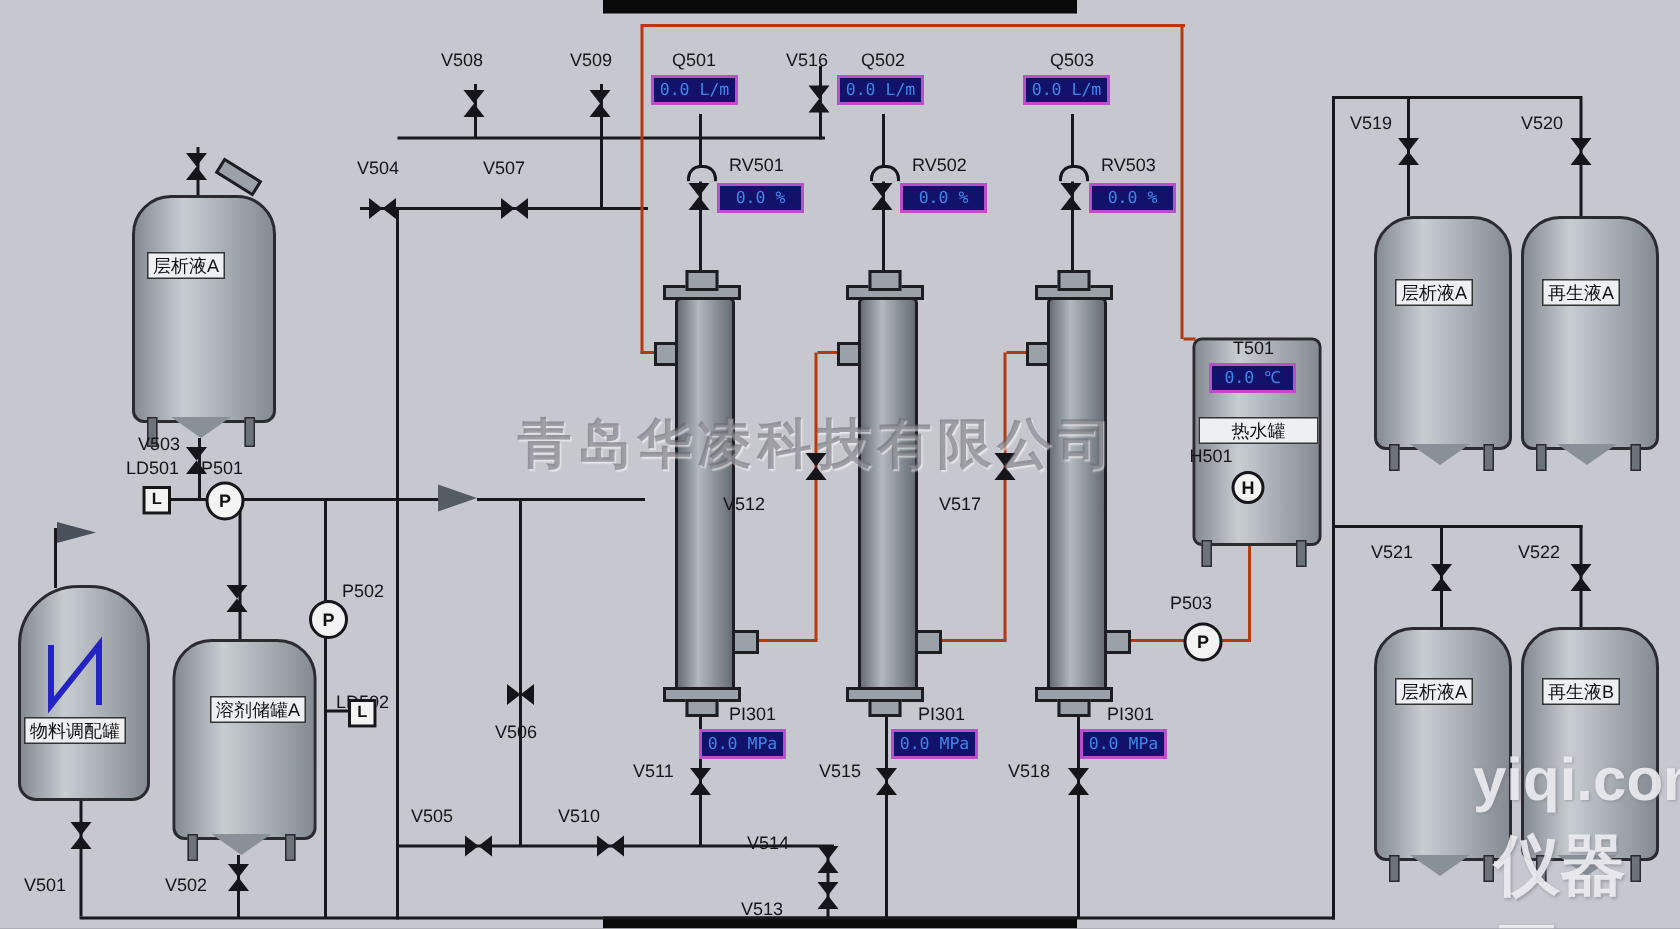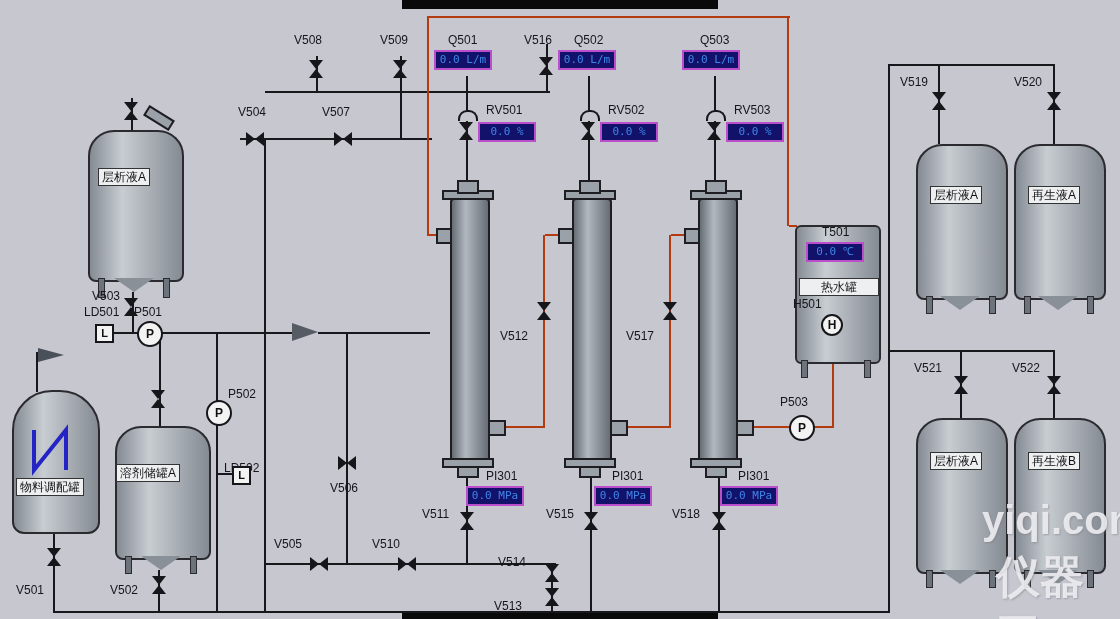--- a/index.html
+++ b/index.html
@@ -123,21 +123,21 @@
   <div class="nz" style="left:144px;top:112px;width:26px;height:8px;transform:rotate(32deg)"></div>
   <div class="leg" style="left:98px;top:278px;height:18px"></div>
   <div class="leg" style="left:163px;top:278px;height:18px"></div>
   <div class="cone" style="left:114px;top:278px"></div>
   <div class="tlab" style="left:98px;top:168px">层析液A</div>
 
   <div class="tank" style="left:115px;top:426px;width:92px;height:130px"></div>
   <div class="leg" style="left:125px;top:556px;height:16px"></div>
   <div class="leg" style="left:190px;top:556px;height:16px"></div>
   <div class="cone" style="left:141px;top:556px"></div>
-  <div class="tlab" style="left:116px;top:464px">溶剂储罐A</div>
+  <div class="tlab" style="left:140px;top:464px">溶剂储罐A</div>
 
   <div class="tank" style="left:12px;top:390px;width:84px;height:140px;border-radius:40px 40px 12px 12px"></div>
   <div class="pb" style="left:36px;top:352px;width:2px;height:40px"></div>
   <div style="position:absolute;left:38px;top:348px;width:0;height:0;border-left:26px solid #4a505a;border-top:7px solid transparent;border-bottom:7px solid transparent"></div>
   <svg style="position:absolute;left:28px;top:424px" width="44" height="54">
     <polyline points="6,6 6,46 38,6 38,46" fill="none" stroke="#2424c4" stroke-width="4"></polyline>
   </svg>
   <div class="tlab" style="left:16px;top:478px">物料调配罐</div>
 
   <div class="tank" style="left:916px;top:144px;width:88px;height:152px"></div>
@@ -228,21 +228,21 @@
   <div class="pc" style="left:137px;top:321px">P</div>
 
   <div class="lab" style="left:228px;top:388px">P502</div>
   <div class="pc" style="left:206px;top:400px">P</div>
   <div class="lab" style="left:224px;top:462px">LD502</div>
   <div class="lb" style="left:232px;top:466px">L</div>
 
   <div class="lab" style="left:330px;top:482px">V506</div>
   <div class="vh" style="left:338px;top:456px"></div>
 
-  <div class="lab" style="left:500px;top:330px">V512</div>
+  <div class="lab" style="left:482px;top:330px">V512</div>
   <div class="vv" style="left:537px;top:302px"></div>
   <div class="lab" style="left:626px;top:330px">V517</div>
   <div class="vv" style="left:663px;top:302px"></div>
 
   <div class="lab" style="left:422px;top:508px">V511</div>
   <div class="vv" style="left:460px;top:512px"></div>
   <div class="lab" style="left:546px;top:508px">V515</div>
   <div class="vv" style="left:584px;top:512px"></div>
   <div class="lab" style="left:672px;top:508px">V518</div>
   <div class="vv" style="left:712px;top:512px"></div>
@@ -267,16 +267,17 @@
 
   <div class="lab" style="left:900px;top:76px">V519</div>
   <div class="vv" style="left:932px;top:92px"></div>
   <div class="lab" style="left:1014px;top:76px">V520</div>
   <div class="vv" style="left:1047px;top:92px"></div>
   <div class="lab" style="left:914px;top:362px">V521</div>
   <div class="vv" style="left:954px;top:376px"></div>
   <div class="lab" style="left:1012px;top:362px">V522</div>
   <div class="vv" style="left:1047px;top:376px"></div>
 
+  <div class="wm" style="left:345px;top:272px;font-size:36px">青岛华凌科技有限公司</div>
   <div class="wm2" style="left:982px;top:498px;font-size:40px">yiqi.com</div>
   <div class="wm2" style="left:996px;top:548px;font-size:44px">仪器网</div>
 
 </div>
 
 </body></html>

